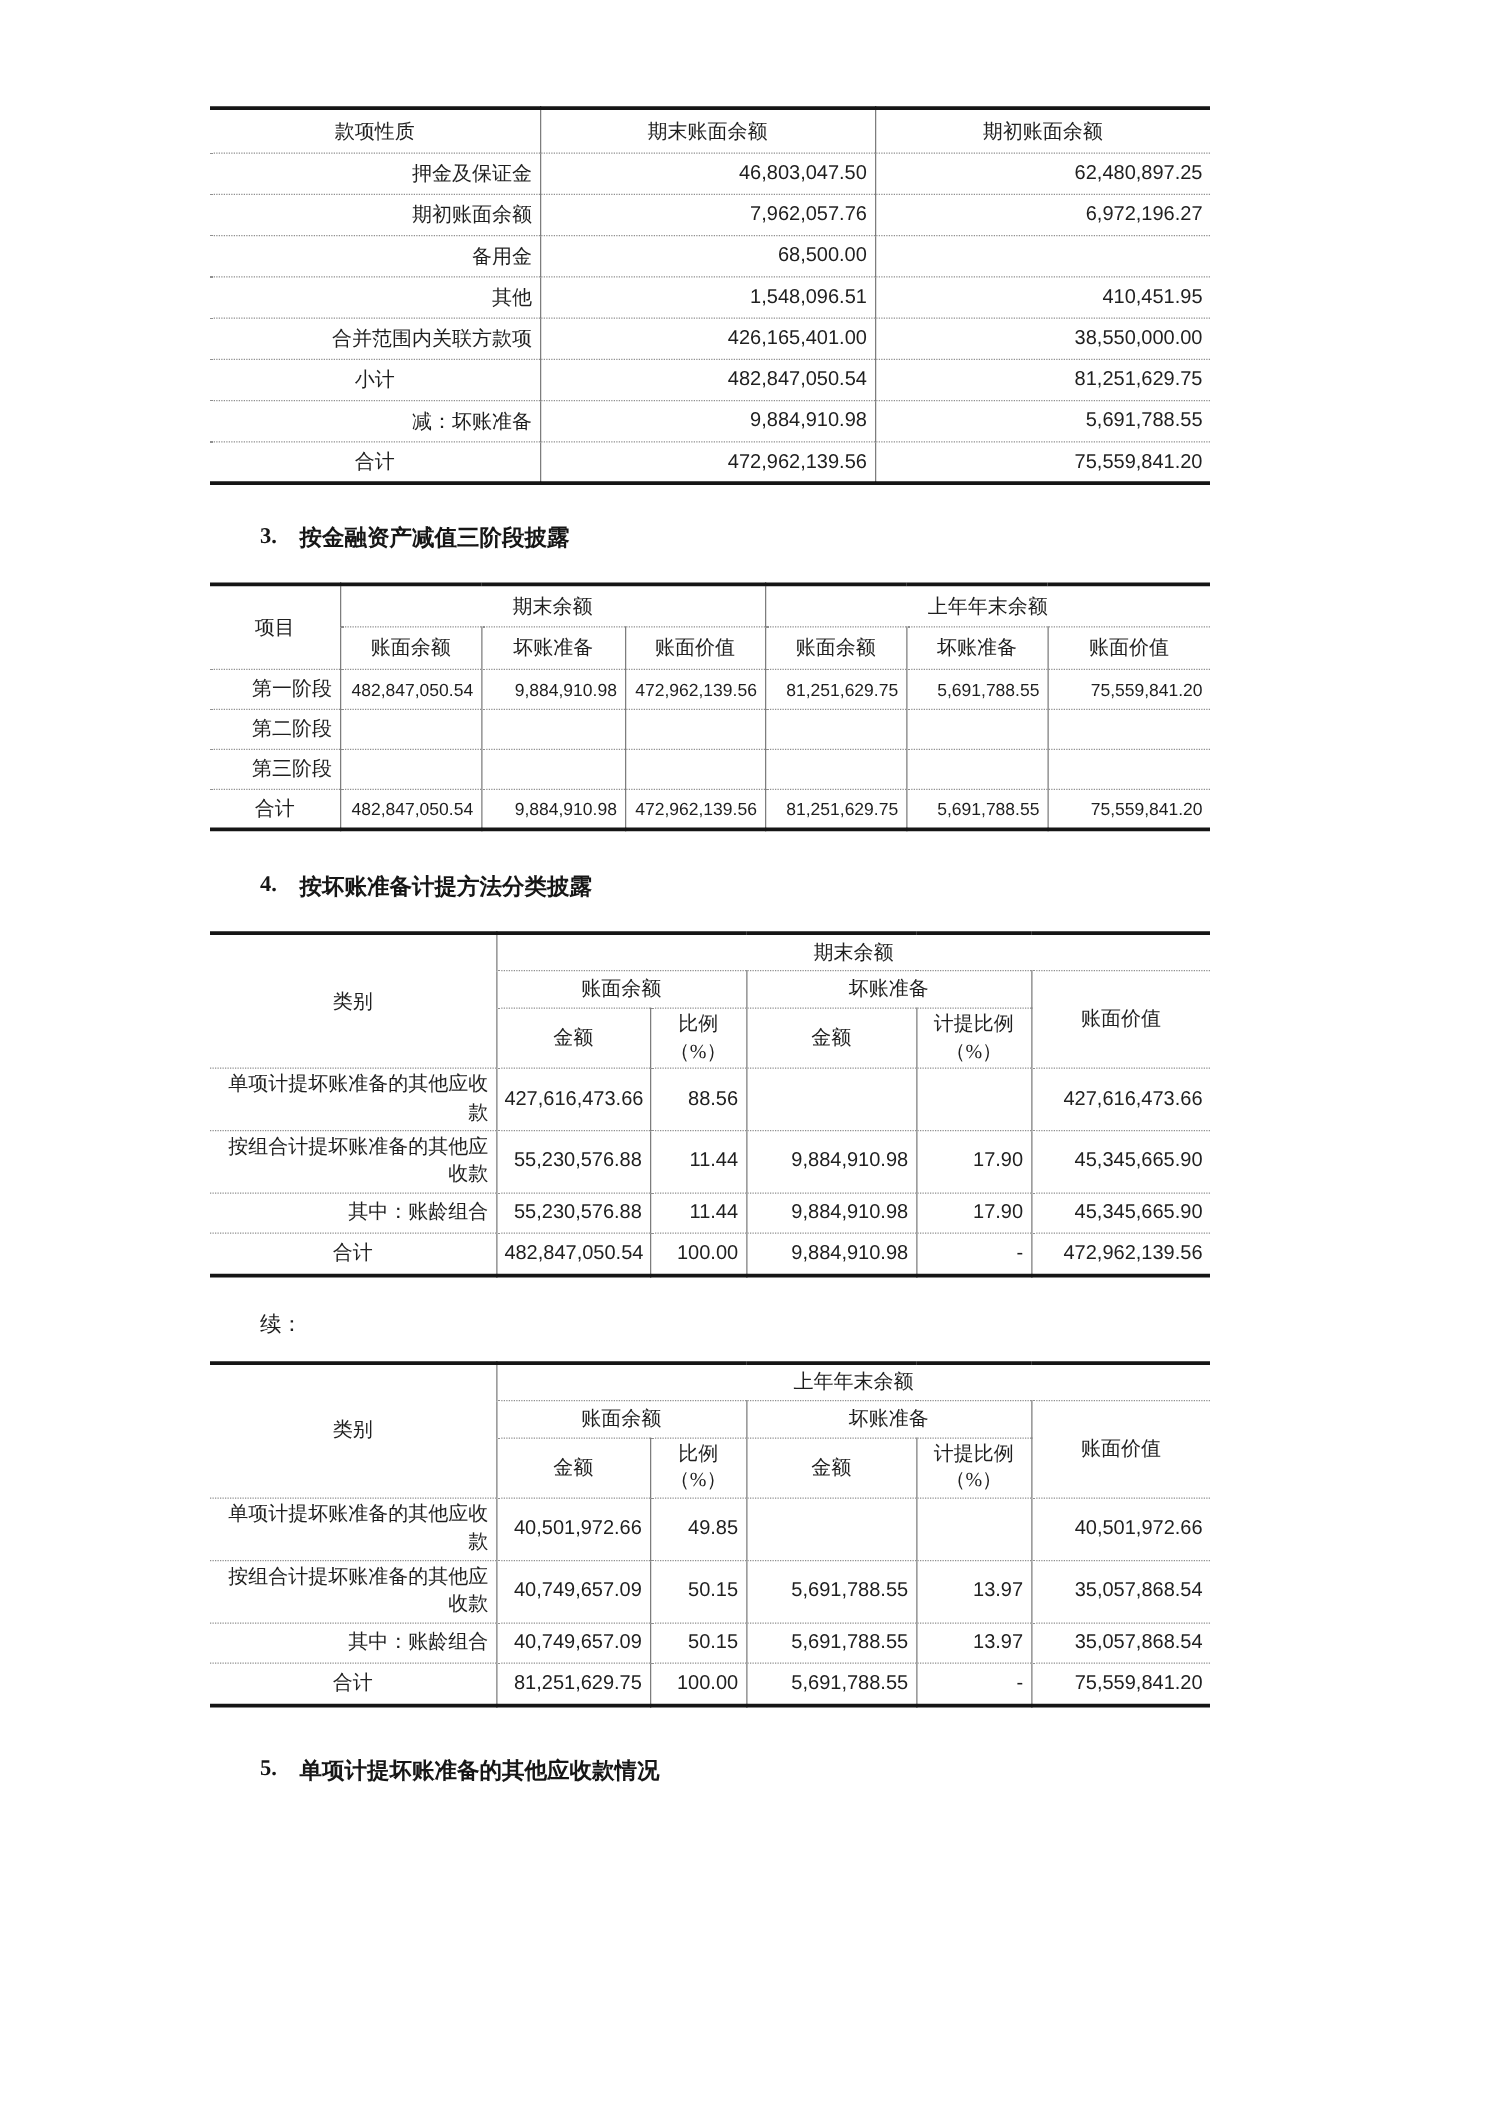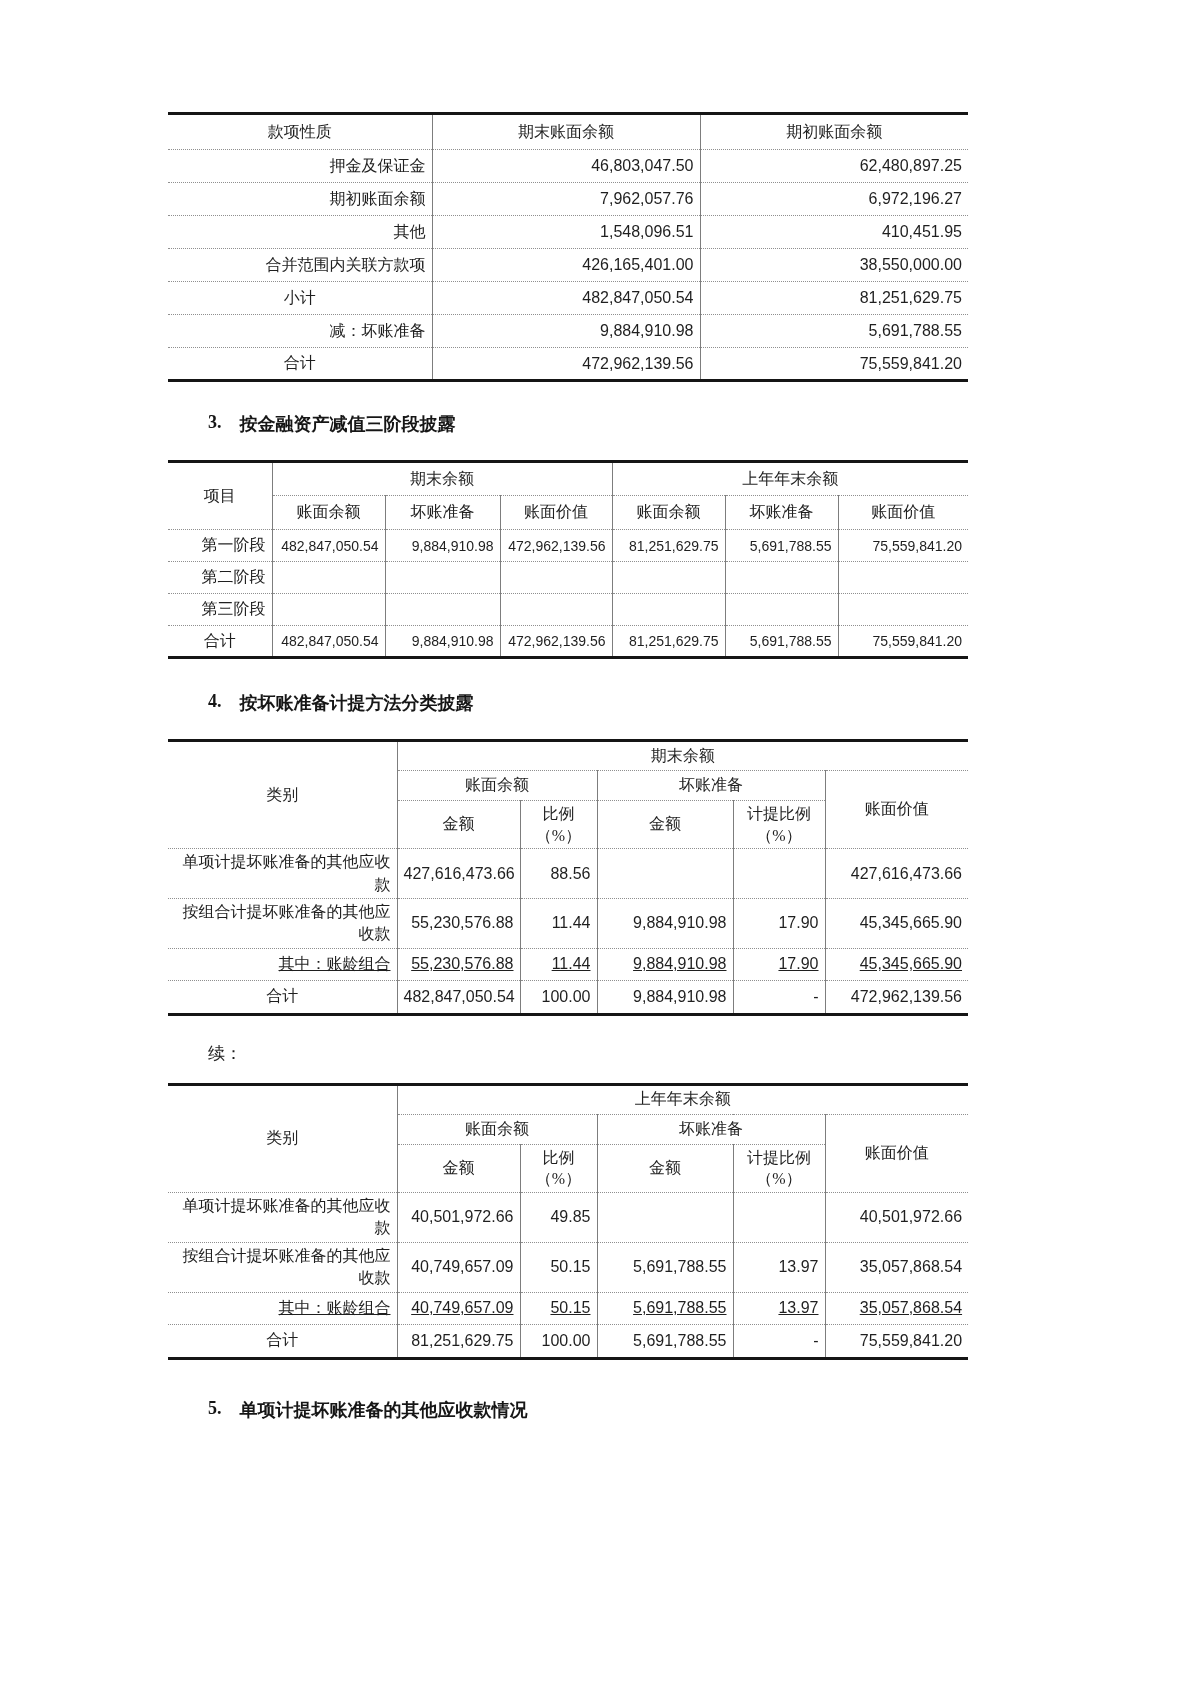--- a/index.html
+++ b/index.html
@@ -1,36 +1,36 @@
 <!DOCTYPE html>
 <html><head>
 <meta charset="utf-8">
 <style>
   html,body{margin:0;padding:0;background:#e8e8e8;}
   .page{width:1200px;height:1699px;background:#ffffff;overflow:hidden;position:relative;
         font-family:"Liberation Serif","DejaVu Serif",serif;color:#1f1f1f;}
-  .content{margin-left:168px;width:800px;padding-top:112px;}
+  .content{margin-left:168px;width:800px;padding-top:85px;}
   .tbl{border-collapse:collapse;table-layout:fixed;width:800px;
        border-top:3px solid #151515;border-bottom:3px solid #151515;}
   .tbl th,.tbl td{border-left:1px solid #7d7d7d;border-top:1px dotted #8f8f8f;
        font-weight:normal;padding:2px 6px;font-size:16px;overflow:hidden;}
   .tbl .c0{border-left:none;}
   .tbl tr.r0>th,.tbl tr.r0>td{border-top:none;}
   .ctr{text-align:center;}
   .lbl{text-align:right;}
   .num{text-align:right;font-family:"Liberation Sans","DejaVu Sans",sans-serif;
        font-size:15px;padding-right:9px;}
   .t2 .num{font-size:14px;padding-right:6px;}
   .wrap2{white-space:pre-line;font-size:15px;line-height:1.35;}
   .catlbl{font-size:17px;line-height:1.4;}
   
   .t1 tr{height:33px;} .t1 tr.r0{height:36px;}
   .t2 tr{height:32px;} .t2 tr.hh{height:34px;}
   .t3 tr.h1{height:30px;} .t3 tr.h2{height:30px;} .t3 tr.h3{height:44px;}
-  .t3 tr.d2{height:46px;} .t3 tr.d1{height:32px;text-decoration:underline;} .t3 tr.dt{height:34px;}
+  .t3 tr.d2{height:46px;} .t3 tr.d1{height:32px;} .t3 tr.dt{height:34px;}
   .heading{display:flex;gap:18px;margin:30px 0 24px 40px;font-size:18px;font-weight:bold;color:#161616;}
   .heading.h4m{margin-top:32px;}
   .heading.h5m{margin-top:38px;margin-bottom:0;}
   .cont-label{margin:26px 0 18px 40px;font-size:17px;color:#1f1f1f;}
 </style>
 </head>
 <body>
 
 <div class="page">
 <div class="content">
@@ -49,20 +49,25 @@
     </tr>
     <tr>
       <td class="c0 lbl">押金及保证金</td>
       <td class="num">46,803,047.50</td>
       <td class="num">62,480,897.25</td>
     </tr>
     <tr>
       <td class="c0 lbl">期初账面余额</td>
       <td class="num">7,962,057.76</td>
       <td class="num">6,972,196.27</td>
+    </tr>
+    <tr>
+      <td class="c0 lbl">备用金</td>
+      <td class="num">68,500.00</td>
+      <td class="num"></td>
     </tr>
     <tr>
       <td class="c0 lbl">其他</td>
       <td class="num">1,548,096.51</td>
       <td class="num">410,451.95</td>
     </tr>
     <tr>
       <td class="c0 lbl">合并范围内关联方款项</td>
       <td class="num">426,165,401.00</td>
       <td class="num">38,550,000.00</td>

